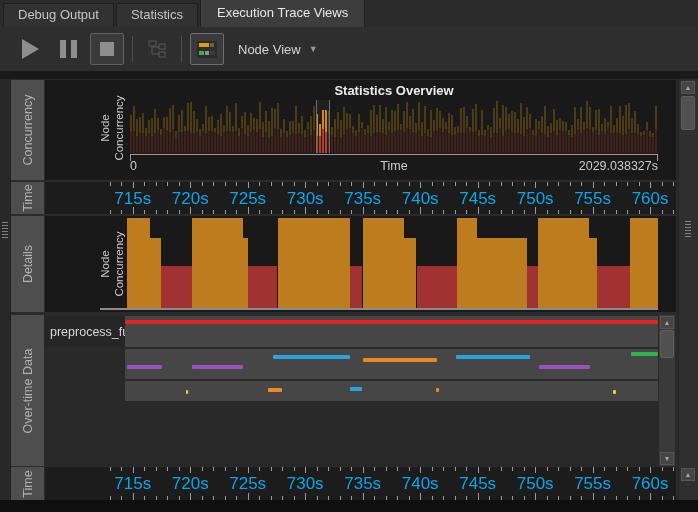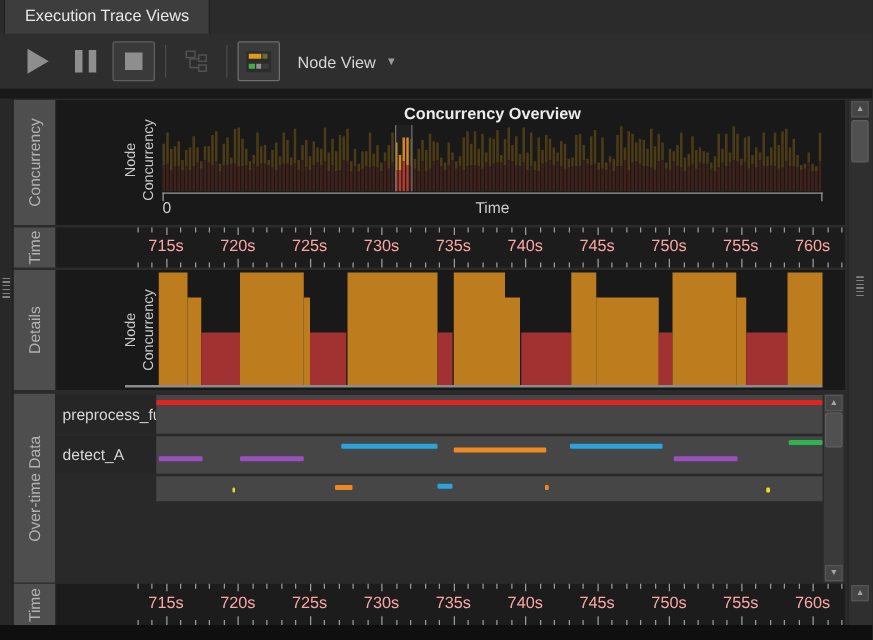--- a/index.html
+++ b/index.html
@@ -29,40 +29,42 @@
   .vlabel{position:absolute;left:50%;top:50%;transform:translate(-50%,-50%) rotate(-90deg);
           white-space:nowrap;color:#b2b2b2;font-size:12.5px;}
   .ylabel2{position:absolute;transform:translate(-50%,-50%) rotate(-90deg);color:#c9c9c9;
            font-size:11.5px;line-height:1.2;text-align:center;white-space:nowrap;}
   .chart-bg{position:absolute;background:#191919;}
   .ruler-bg{position:absolute;background:#1c1c1c;}
   .ruler-inner{position:absolute;left:55px;top:0;width:576px;height:100%;}
   .tick-t,.tick-b{position:absolute;width:1px;background:#9b9b9b;}
   .tick-t{top:0;} .tick-b{bottom:0;}
   .tick-label{position:absolute;top:7px;width:46px;margin-left:-23px;text-align:center;
-              color:#fca5a5;font-size:13px;}
+              color:#0ea5e9;font-size:17px;}
   .grip{width:6px;height:17px;background:repeating-linear-gradient(#828282 0 1px,transparent 1px 3px);}
   
   .ot-row{position:relative;width:614px;}
   .ot-label{position:absolute;left:0;top:0;width:81px;height:100%;background:#262626;color:#d6d6d6;
             font-size:12.5px;padding-left:6px;box-sizing:border-box;display:flex;align-items:center;
             overflow:hidden;white-space:nowrap;}
   .ot-data{position:absolute;left:81px;top:0;width:533px;height:100%;background:#464646;}
   .seg{position:absolute;height:4px;border-radius:1px;}
   
   .sb-btn{position:absolute;width:14px;height:13px;background:#454545;color:#a5a5a5;font-size:7px;
           display:flex;align-items:center;justify-content:center;border:1px solid #555;box-sizing:border-box;}
   .sb-thumb{position:absolute;width:14px;background:#505050;border:1px solid #5e5e5e;box-sizing:border-box;border-radius:2px;}
   .title{font-weight:bold;font-size:13px;color:#ececec;text-align:center;}
   .axis-lbl{color:#cdcdcd;font-size:12.5px;position:absolute;top:79px;}
 </style>
 </head>
 <body>
 
 <div id="tabbar">
+  <div class="tab">Debug Output</div>
+  <div class="tab">Statistics</div>
   <div class="tab active">Execution Trace Views</div>
 </div>
 
 <div id="toolbar">
   <div class="tb-btn">
     <span class="play-tri"></span>
   </div>
   <div class="tb-btn">
     <span class="pause-bars">
         <span></span>
@@ -115,21 +117,21 @@
     <span class="vlabel">Details</span>
   </div>
   <div class="side" style="top:236px;height:151px;">
     <span class="vlabel">Over-time Data</span>
   </div>
   <div class="side" style="top:388px;height:33px;">
     <span class="vlabel">Time</span>
   </div>
 
   <div class="chart-bg" style="left:45px;top:1px;width:631px;height:100px;">
-    <div class="title abs" style="left:85px;top:3px;width:528px;">Concurrency Overview</div>
+    <div class="title abs" style="left:85px;top:3px;width:528px;">Statistics Overview</div>
     <div class="ylabel2" style="left:68px;top:48px;">
       <div>Node</div>
       <div>Concurrency</div>
     </div>
     <div id="overview-plot" class="abs" style="left:85px;top:20px;width:528px;height:53px;">
         <div style="position:absolute;left:0px;bottom:0;width:2px;height:21px;background:#40221a;"></div>
         <div style="position:absolute;left:0px;bottom:21px;width:2px;height:17px;background:#4d3b15;"></div>
         <div style="position:absolute;left:3px;bottom:0;width:2px;height:22px;background:#40221a;"></div>
         <div style="position:absolute;left:3px;bottom:22px;width:2px;height:25px;background:#4d3b15;"></div>
         <div style="position:absolute;left:6px;bottom:0;width:2px;height:17px;background:#40221a;"></div>
@@ -480,20 +482,21 @@
         <div style="position:absolute;left:522px;bottom:16px;width:2px;height:4px;background:#4d3b15;"></div>
         <div style="position:absolute;left:525px;bottom:0;width:2px;height:24px;background:#40221a;"></div>
         <div style="position:absolute;left:525px;bottom:24px;width:2px;height:23px;background:#4d3b15;"></div>
         <div style="position:absolute;left:185.8px;top:0;width:12.1px;height:100%;border-left:1px solid #6f6f6f;border-right:1px solid #6f6f6f;background:rgba(255,255,255,0.03);"></div>
       </div>
     <div class="abs" style="left:85px;top:74px;width:528px;height:1px;background:#9a9a9a;"></div>
     <div class="abs" style="left:85px;top:74px;width:1px;height:7px;background:#9a9a9a;"></div>
     <div class="abs" style="left:612px;top:74px;width:1px;height:7px;background:#9a9a9a;"></div>
     <span class="axis-lbl" style="left:85px;">0</span>
     <span class="axis-lbl" style="left:85px;width:528px;text-align:center;">Time</span>
+    <span class="axis-lbl" style="left:85px;width:528px;text-align:right;">2029.038327s</span>
   </div>
 
   <div class="ruler-bg" style="left:45px;top:103px;width:631px;height:32px;">
     <div class="ruler-inner" id="ruler1">
         <div style="left:9.8px;height:4px;" class="tick-t"></div>
         <div style="left:9.8px;height:4px;" class="tick-b"></div>
         <div style="left:21.3px;height:4px;" class="tick-t"></div>
         <div style="left:21.3px;height:4px;" class="tick-b"></div>
         <div style="left:32.8px;height:6px;" class="tick-t"></div>
         <div style="left:32.8px;height:7px;" class="tick-b"></div>
@@ -634,21 +637,20 @@
 
   <div class="abs" style="left:44px;top:236px;width:632px;height:151px;background:#292929;overflow:hidden;">
     <div id="ot-rows" style="padding-top:1px;">
         <div class="ot-row" style="height: 31px; margin-bottom: 2px;">
           <div class="ot-label">preprocess_fu</div>
           <div class="ot-data">
             <div style="left:0.0px;top:4px;width:533.0px;background:#e32222;" class="seg"></div>
           </div>
         </div>
         <div class="ot-row" style="height: 30px; margin-bottom: 2px;">
-          <div class="ot-label">detect_A</div>
           <div class="ot-data">
             <div style="left:2.0px;top:16px;width:34.5px;background:#9b50c0;" class="seg"></div>
             <div style="left:67.4px;top:16px;width:50.6px;background:#9b50c0;" class="seg"></div>
             <div style="left:147.9px;top:6px;width:77.0px;background:#2aa3df;" class="seg"></div>
             <div style="left:237.5px;top:9px;width:74.7px;background:#ef8722;" class="seg"></div>
             <div style="left:330.6px;top:6px;width:74.7px;background:#2aa3df;" class="seg"></div>
             <div style="left:414.4px;top:16px;width:50.6px;background:#9b50c0;" class="seg"></div>
             <div style="left:506.3px;top:3px;width:26.7px;background:#2db44f;" class="seg"></div>
           </div>
         </div>

